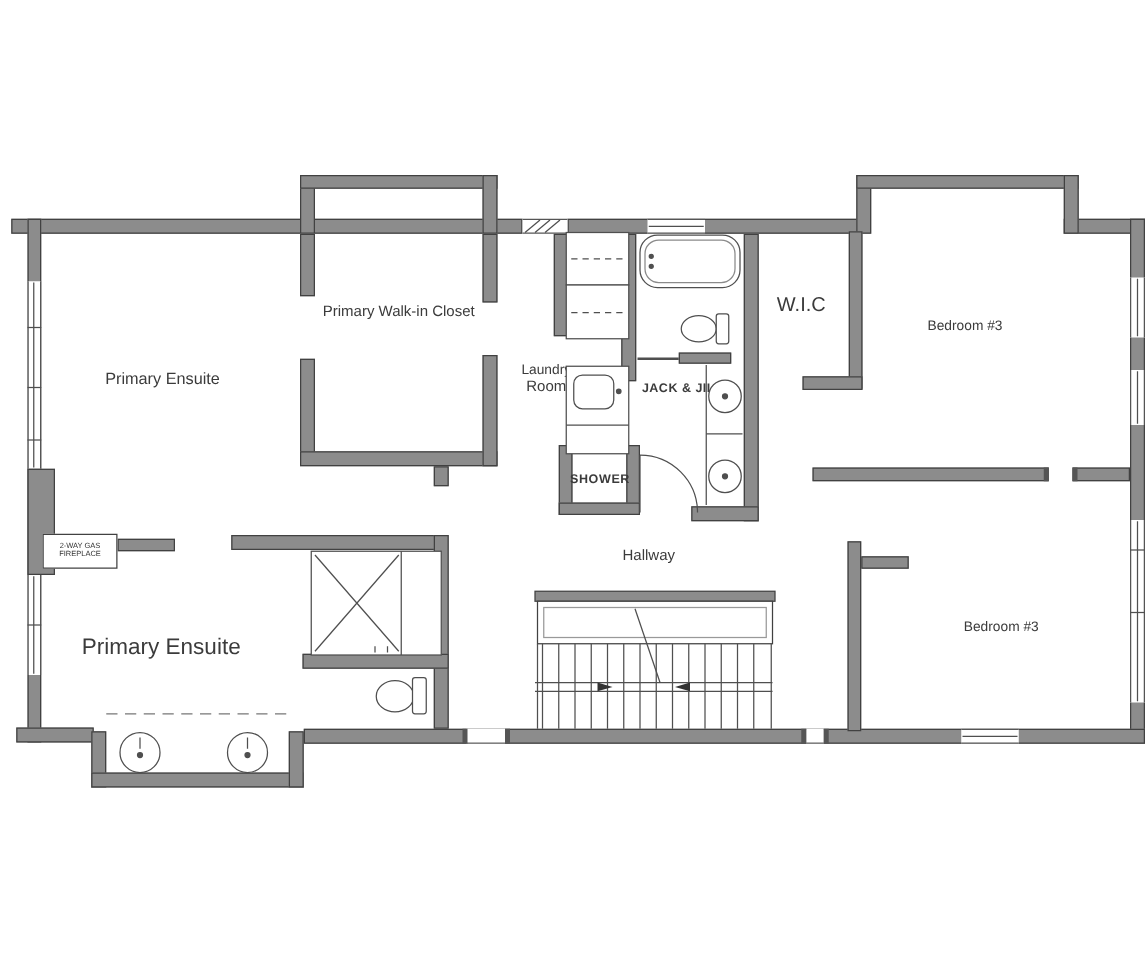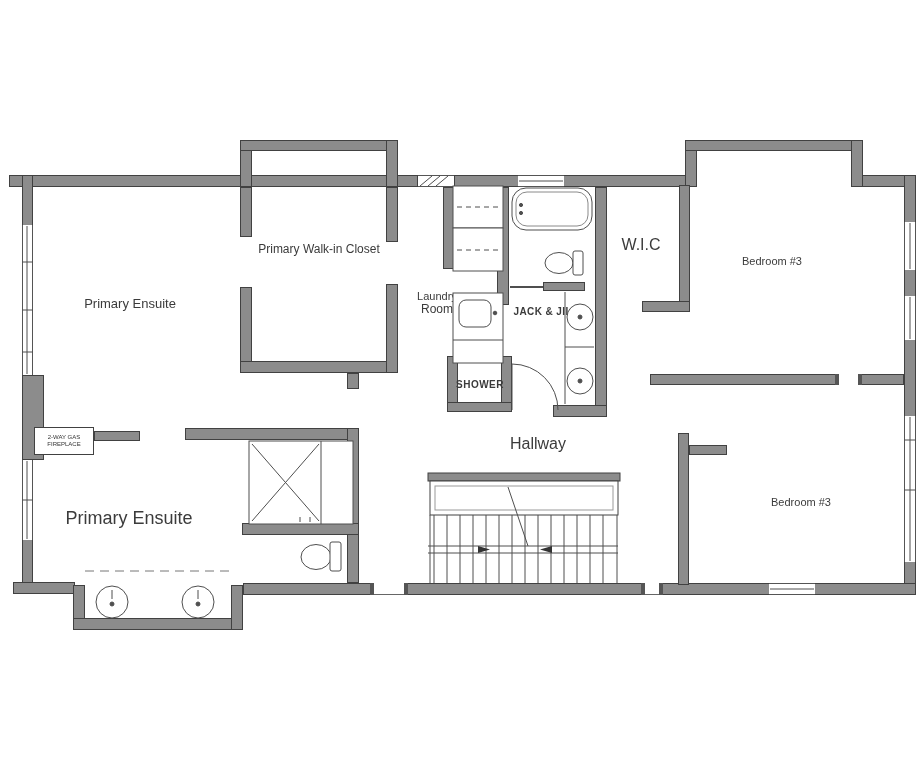--- a/index.html
+++ b/index.html
@@ -94,21 +94,21 @@
 
   <div class="lbl" style="left:130px;top:303px;font-size:13px">Primary Ensuite</div>
   <div class="lbl" style="left:319px;top:249px;font-size:12px">Primary Walk-in Closet</div>
   <div class="lbl" style="left:437px;top:296px;font-size:11px">Laundry</div>
   <div class="lbl" style="left:437px;top:309px;font-size:12px">Room</div>
   <div class="lbl b" style="left:546px;top:311px;font-size:10px;letter-spacing:.4px">JACK &amp; JILL</div>
   <div class="lbl" style="left:641px;top:245px;font-size:16px">W.I.C</div>
   <div class="lbl" style="left:772px;top:261px;font-size:11px">Bedroom #3</div>
   <div class="lbl" style="left:801px;top:502px;font-size:11px">Bedroom #3</div>
   <div class="lbl" style="left:129px;top:518px;font-size:18px">Primary Ensuite</div>
-  <div class="lbl" style="left:538px;top:444px;font-size:16px">Hallway</div>
+  <div class="lbl" style="left:519px;top:444px;font-size:12px">Hallway</div>
   <div class="lbl b" style="left:480px;top:384px;font-size:10px;letter-spacing:.5px">SHOWER</div>
   <div class="lbl b" style="left:296px;top:479px;font-size:11px;letter-spacing:.5px">SHOWER</div>
   <div class="lbl b rot" style="left:338px;top:481px;font-size:9px">BENCH</div>
   <div class="lbl rot" style="left:478px;top:207px;font-size:10px">D</div>
   <div class="lbl rot" style="left:477px;top:247px;font-size:10px">W</div>
 
   <svg width="916" height="768" viewBox="0 0 916 768">
     <g fill="none" stroke="#4f4f4f" stroke-width="1">
 
       <line x1="27" y1="226" x2="27" y2="374"></line>

